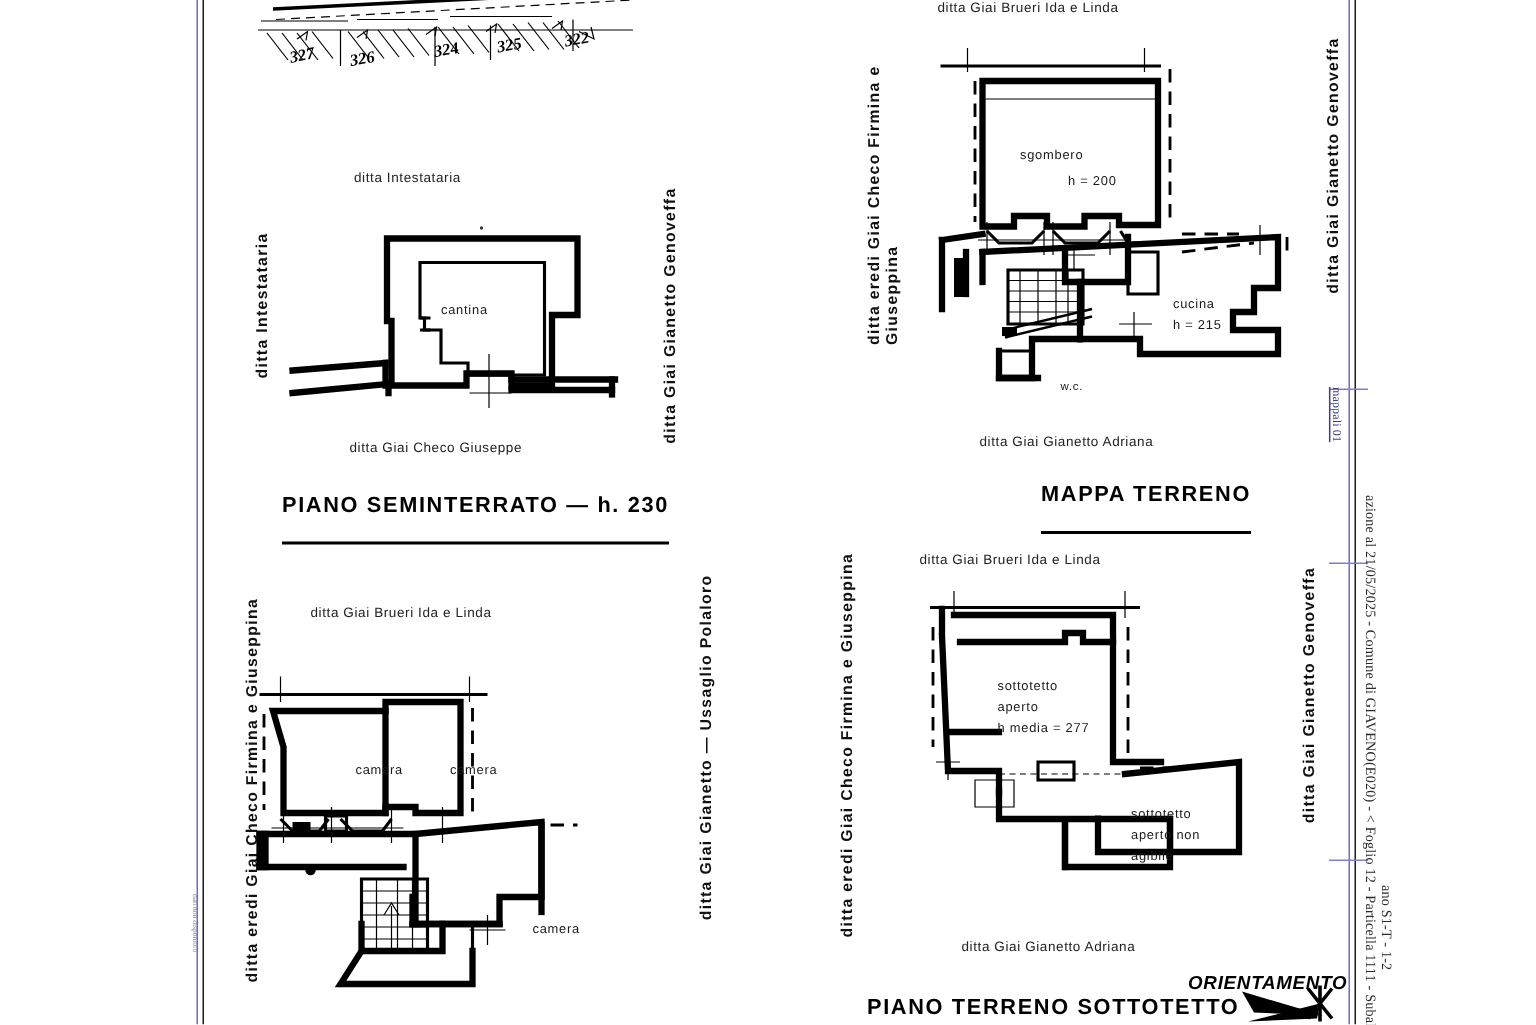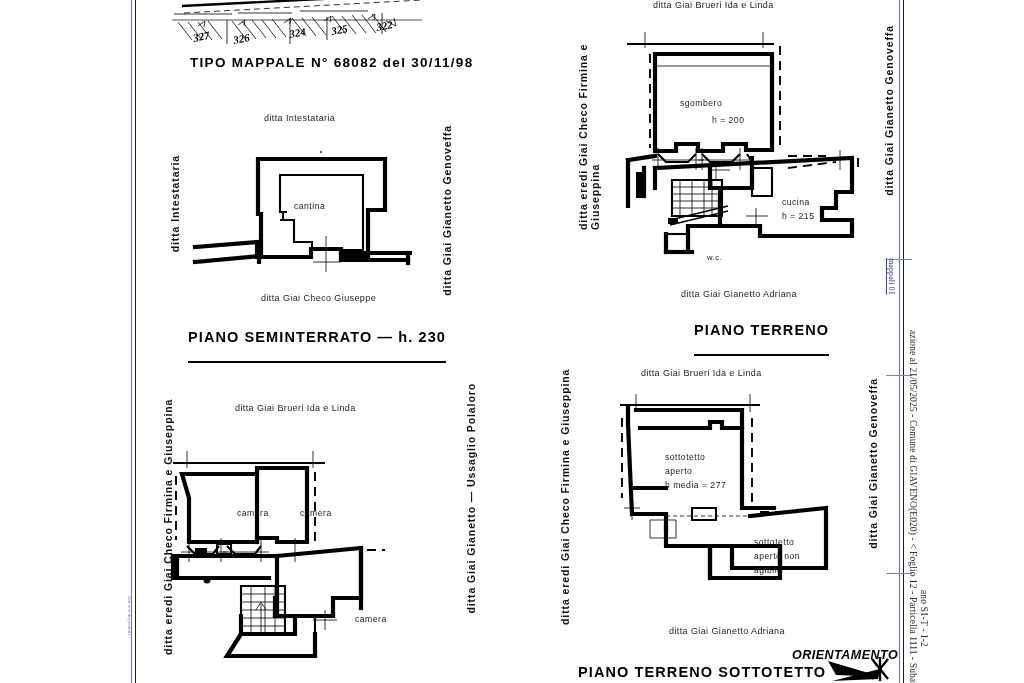--- a/index.html
+++ b/index.html
@@ -38,21 +38,20 @@
     font-weight: 700;
     letter-spacing: .9px;
     color: #111;
   }
   .lbl-thin {
     font-size: 9px;
     font-weight: 400;
     letter-spacing: .4px;
     color: #222;
     white-space: nowrap;
-    margin-left: 28px;
   }
   .plan-title {
     font-size: 14.5px;
     font-weight: 700;
     letter-spacing: 1.1px;
     color: #000;
     border-bottom: 2.5px solid #000;
     padding-bottom: 16px;
     display: inline-block;
     white-space: nowrap;
@@ -183,21 +182,20 @@
         <text x="22" y="42" transform="rotate(-12 22 42)">327</text>
         <text x="62" y="44" transform="rotate(-10 62 44)">326</text>
         <text x="118" y="38" transform="rotate(-10 118 38)">324</text>
         <text x="160" y="35" transform="rotate(-10 160 35)">325</text>
         <text x="205" y="31" transform="rotate(-10 205 31)">322</text>
       </g>
     </svg>
   </div>
 
   <div id="extract-caption">
-    <div>TIPO MAPPALE N° 68082 del 30/11/98</div>
   </div>
 
   <div>
 
     <div class="lbl-thin" style="position:absolute; left:236px; top:113px;">ditta Intestataria</div>
 
     <div class="vt lbl-owner-v" style="position:absolute; left:170px; top:155px;">ditta Intestataria</div>
 
     <div class="vt lbl-owner-v" style="position:absolute; left:442px; top:125px;">ditta Giai Gianetto Genoveffa</div>
 
@@ -300,21 +298,21 @@
     <div class="room-name" style="position:absolute; left:680px; top:98px;">sgombero</div>
     <div class="room-name" style="position:absolute; left:684px; top:115px;padding-left:28px;">h = 200</div>
 
     <div class="room-name" style="position:absolute; left:782px; top:197px;">cucina</div>
     <div class="room-name" style="position:absolute; left:782px; top:211px;">h = 215</div>
 
     <div class="room-name" style="position:absolute; left:707px; top:253px; font-size:7.6px;">w.c.</div>
 
     <div class="lbl-thin" style="position:absolute; left:653px; top:289px;">ditta Giai Gianetto Adriana</div>
 
-    <div class="plan-title" style="position:absolute; left:694px; top:322px;">PIANO TERRENO</div>
+    <div class="plan-title" style="position:absolute; left:694px; top:322px;">MAPPA TERRENO</div>
   </div>
 
   <div>
 
     <div class="lbl-thin" style="position:absolute; left:207px; top:403px;">ditta Giai Brueri Ida e Linda</div>
 
     <div class="vt lbl-owner-v" style="position:absolute; left:163px; top:385px; height:270px; white-space:normal;">ditta eredi Giai Checo Firmina e Giuseppina</div>
 
     <div class="vt lbl-owner-v" style="position:absolute; left:466px; top:383px;">ditta Giai Gianetto — Ussaglio Polaloro</div>
 

